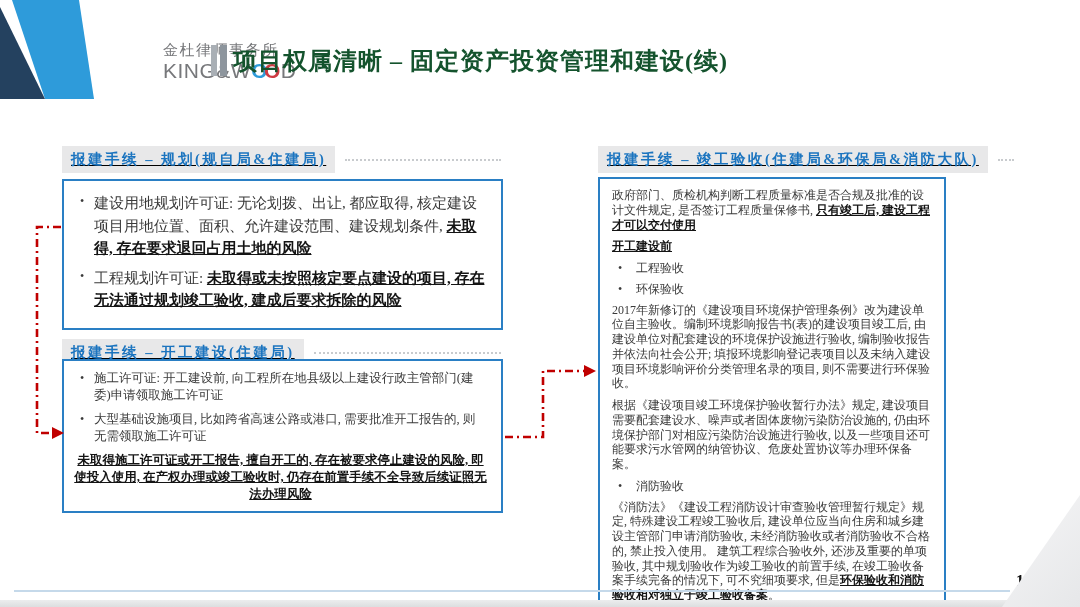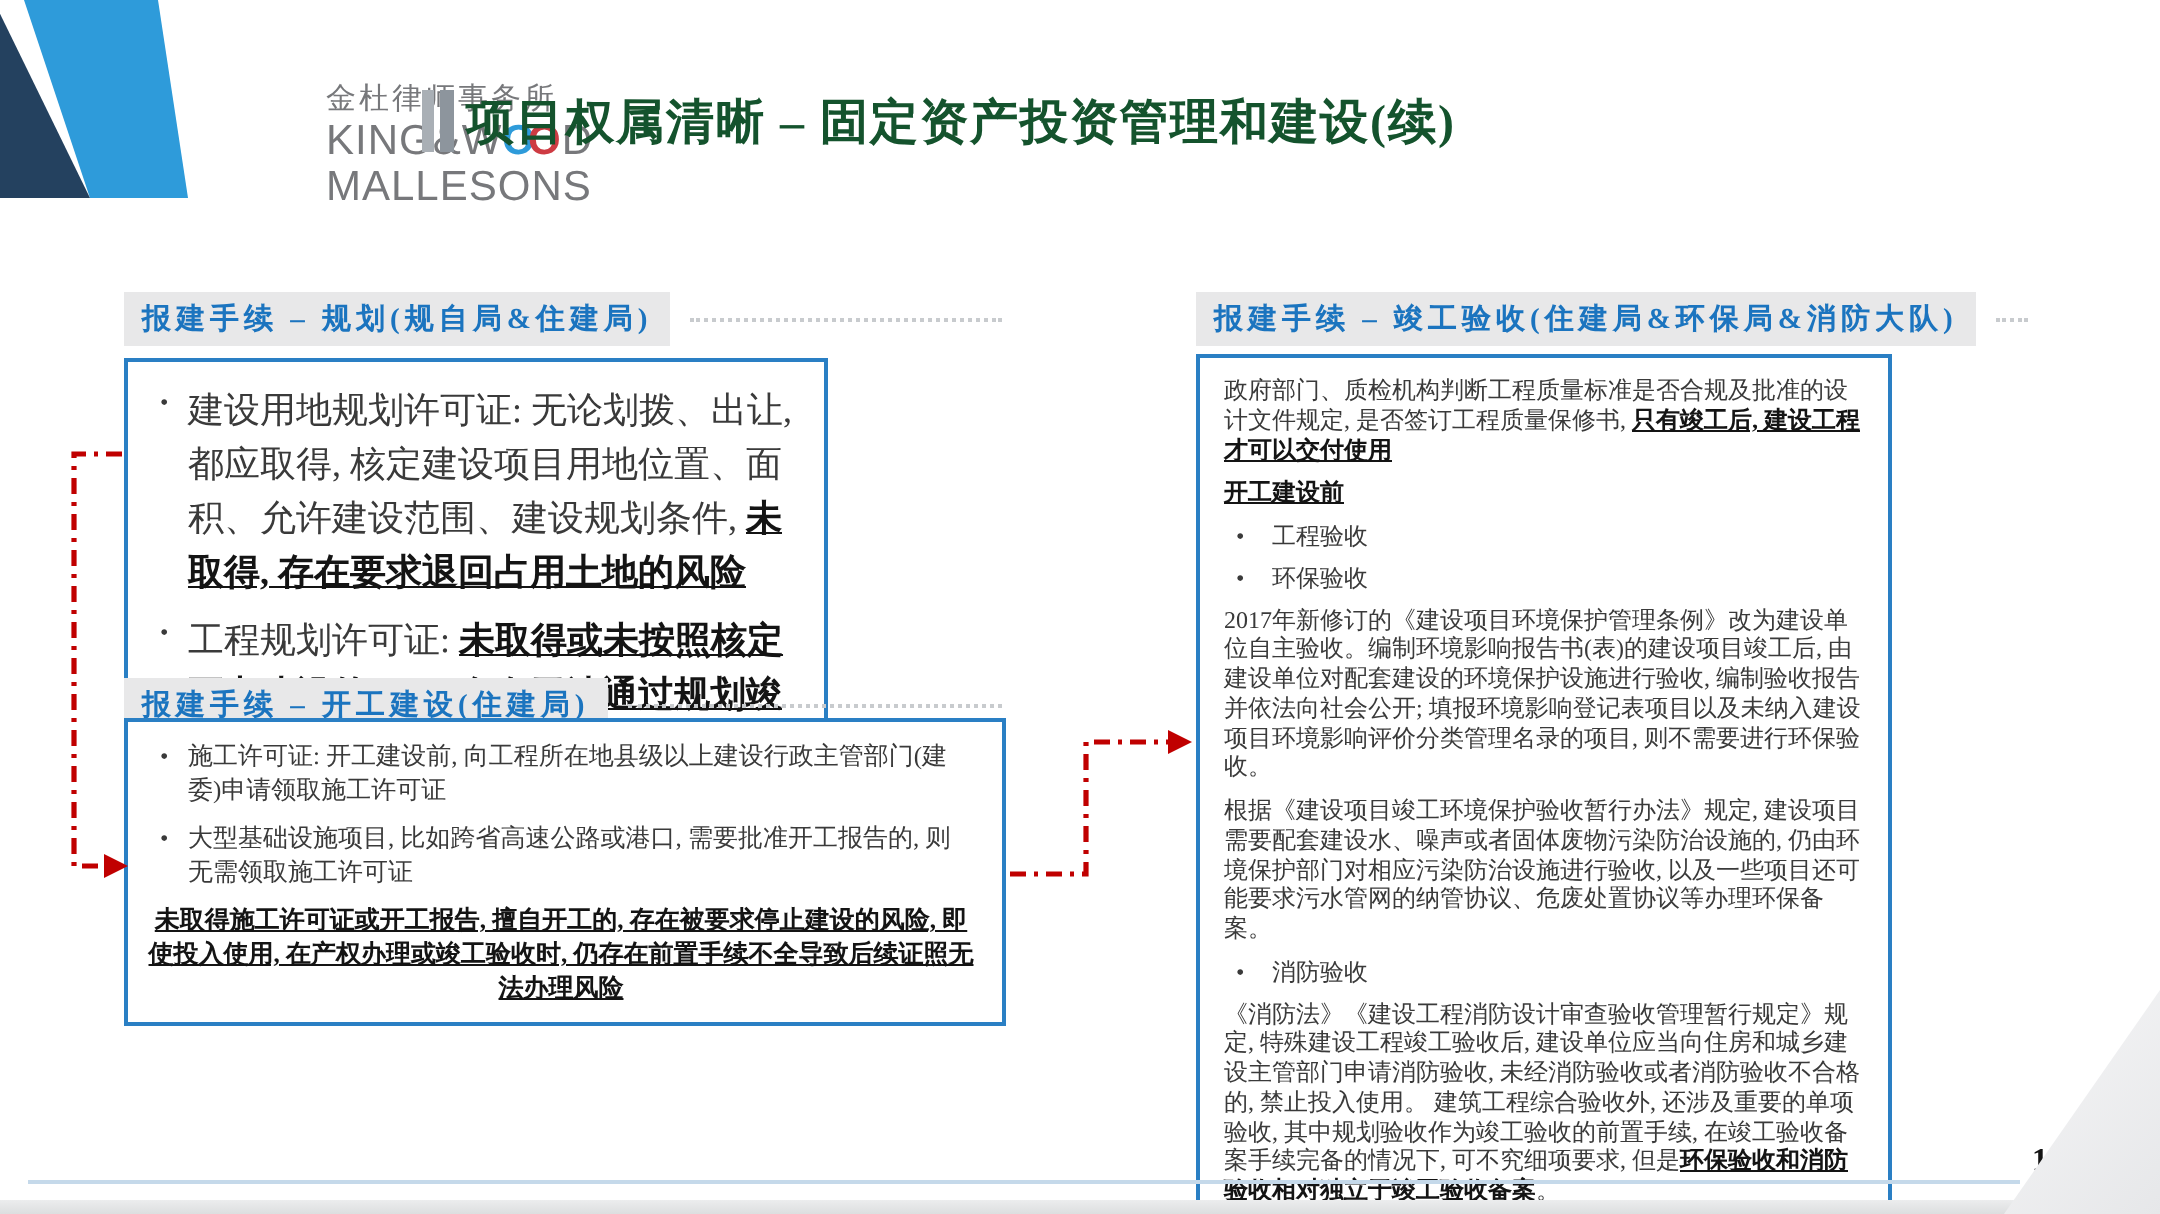--- a/index.html
+++ b/index.html
@@ -25,34 +25,34 @@
 
   
   .title-bars { position:absolute; left:211px; top:45px; height:31px; display:flex; }
   .tbar1 { width:6px; height:31px; background:#A9AFB5; margin-right:3px; }
   .tbar2 { width:7px; height:31px; background:#8D959D; }
   .page-title { position:absolute; left:233px; top:45px;
     font-family:"Liberation Serif","DejaVu Serif",serif;
     font-size:24px; font-weight:bold; color:#14532d; letter-spacing:1px; white-space:nowrap; }
 
   
-  .hdr-row { position:absolute; display:flex; align-items:center; }
+  .hdr-row { position:absolute; display:flex; align-items:center;text-decoration:underline; }
   .hdr-row.r1 { left:62px; top:146px; width:443px; }
   .hdr-row.r2 { left:62px; top:339px; width:443px; }
   .hdr-row.r3 { left:598px; top:146px; width:420px; }
   .pill { background:#E8E8E9; color:#1B74BF; font-weight:bold; font-size:14.5px;
     letter-spacing:2.5px; padding:4px 9px; white-space:nowrap;
     font-family:"Liberation Serif","DejaVu Serif",serif; }
   .dotline { flex:1; border-top:2px dotted #C8CBCE; margin-left:10px; margin-right:4px; }
 
   
   .ibox { position:absolute; background:#fff; border:2px solid #2A7FC4;
     color:#3A3A3A; font-family:"Liberation Serif","DejaVu Serif",serif; }
-  .box1 { left:62px; top:179px; width:352px; min-height:110px; padding:11px 14px 9px 10px;
-    font-size:18px; line-height:1.5; }
+  .box1 { left:62px; top:179px; width:441px; min-height:110px; padding:11px 14px 9px 10px;
+    font-size:15px; line-height:1.5; }
   .box2 { left:62px; top:359px; width:441px; min-height:133px; padding:9px 14px 8px 10px;
     font-size:12.5px; line-height:1.36; }
   .box3 { left:598px; top:177px; width:348px; min-height:381px; padding:9px 12px 8px 12px;
     font-size:12px; line-height:1.23; }
 
   ul.blist { list-style:none; }
   ul.blist li { position:relative; padding-left:20px; margin-bottom:7px; }
   ul.blist li::before { content:"\2022"; position:absolute; left:6px; top:0; font-size:12px; color:#3A3A3A; }
   .box3 ul.blist li { margin-bottom:6px; padding-left:24px; }
 
@@ -78,21 +78,20 @@
 <body>
 
 <div class="deco-wrap">
   <div class="tri-light"></div>
   <div class="tri-dark"></div>
 </div>
 
 <div class="logo-text">
   <div class="logo-cn">金杜律师事务所</div>
   <div class="logo-en"><span>KING&amp;W</span><span class="ring-blue">O</span><span class="ring-red">O</span><span>D</span></div>
-  <div class="logo-en">MALLESONS</div>
 </div>
 
 <div class="title-bars">
   <div class="tbar1"></div>
   <div class="tbar2"></div>
 </div>
 <div class="page-title">项目权属清晰 – 固定资产投资管理和建设(续)</div>
 
 <div class="hdr-row r1">
   <span class="pill">报建手续 – 规划(规自局&amp;住建局)</span>

